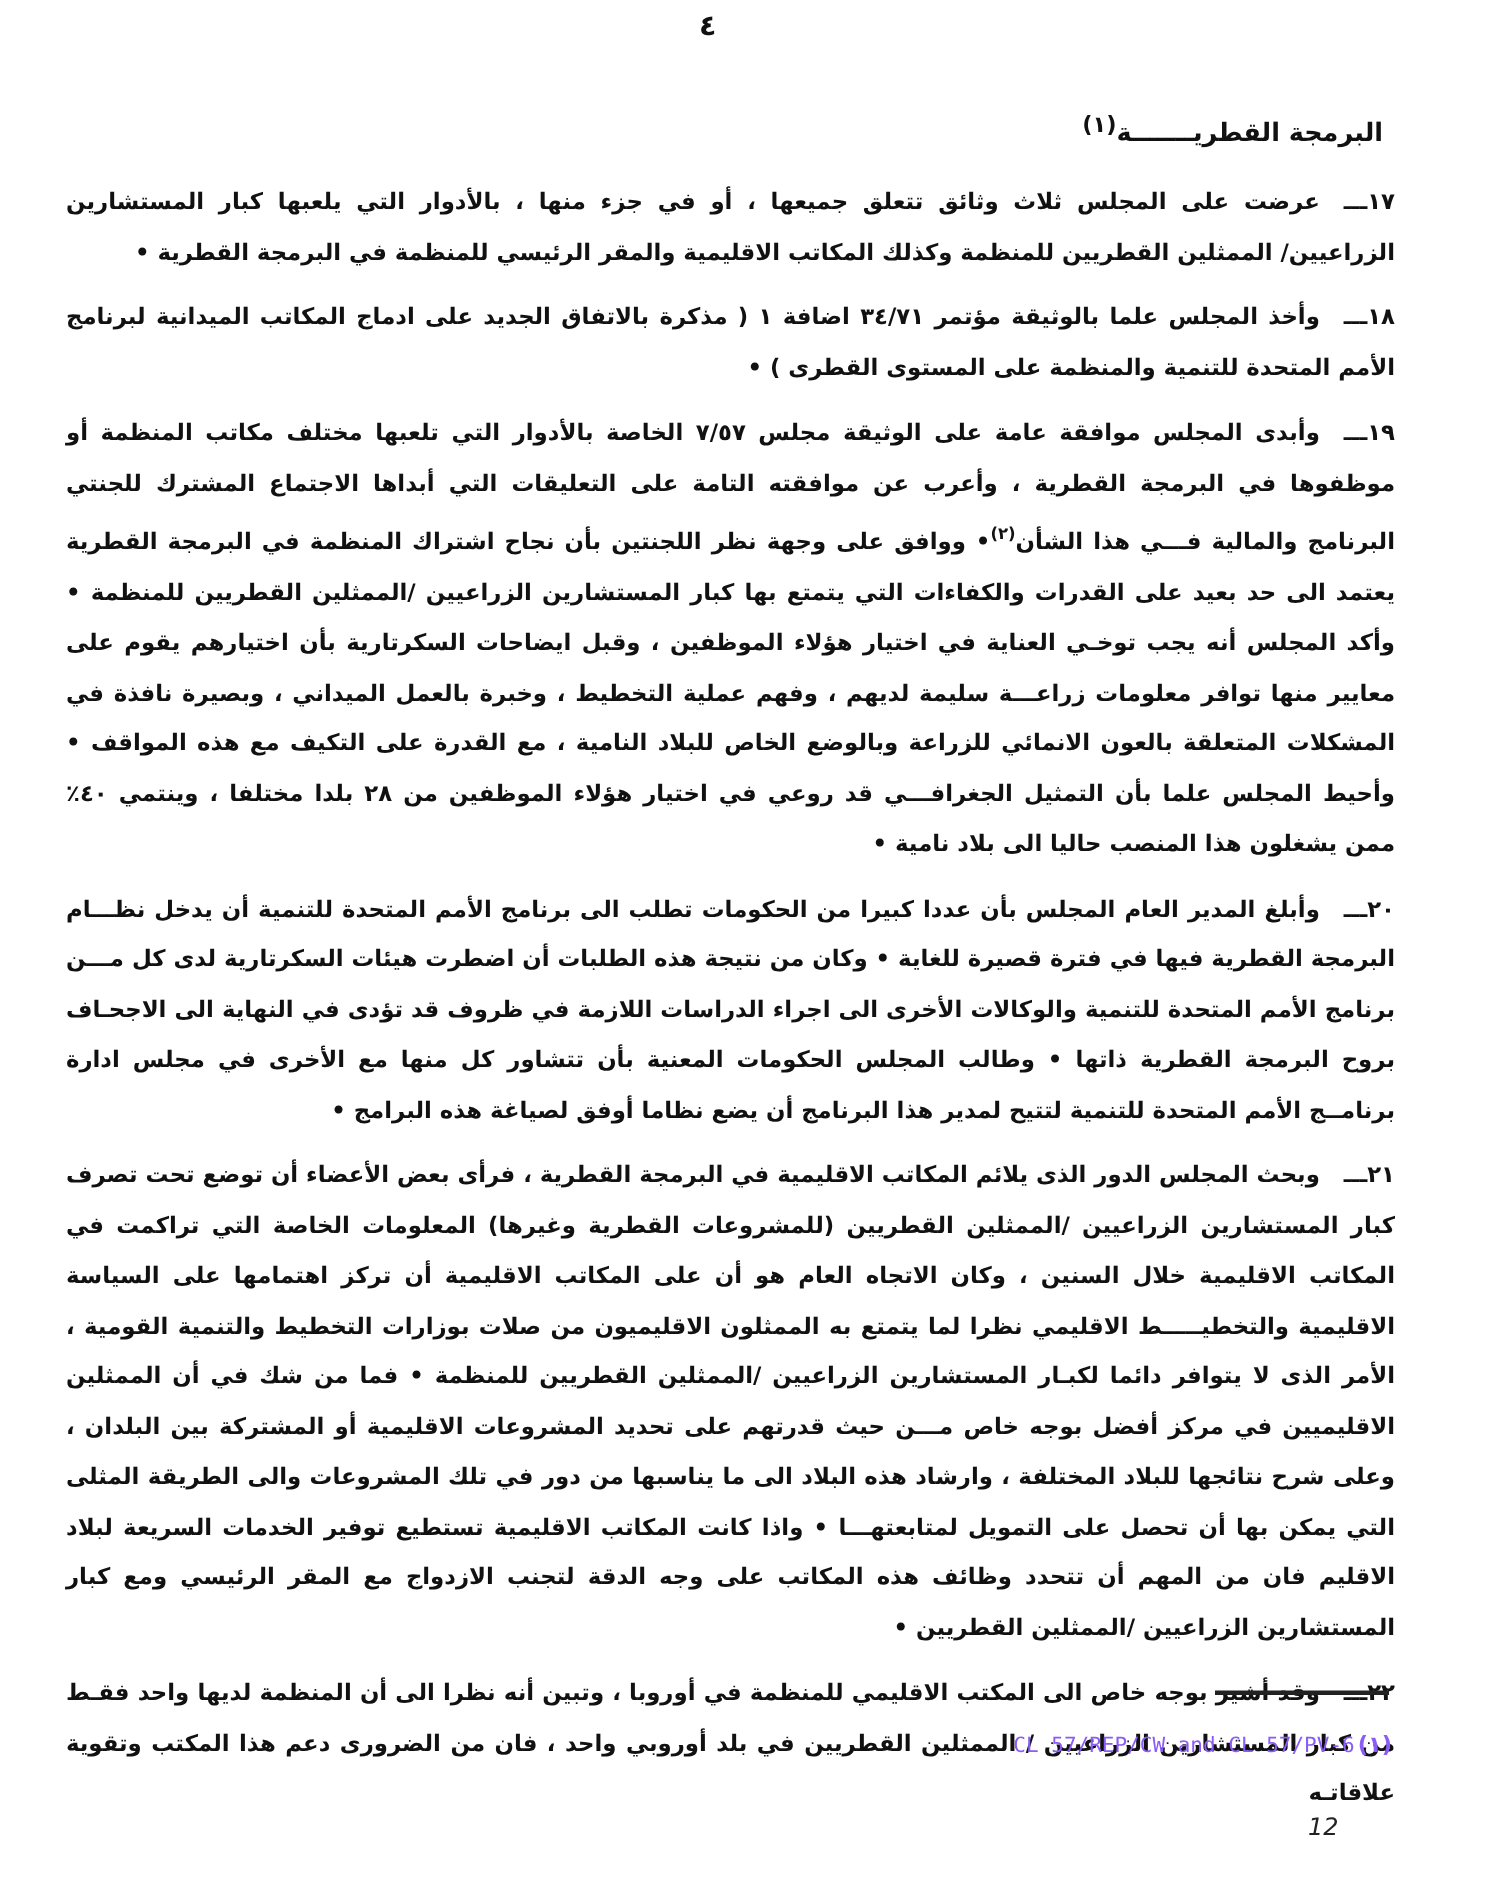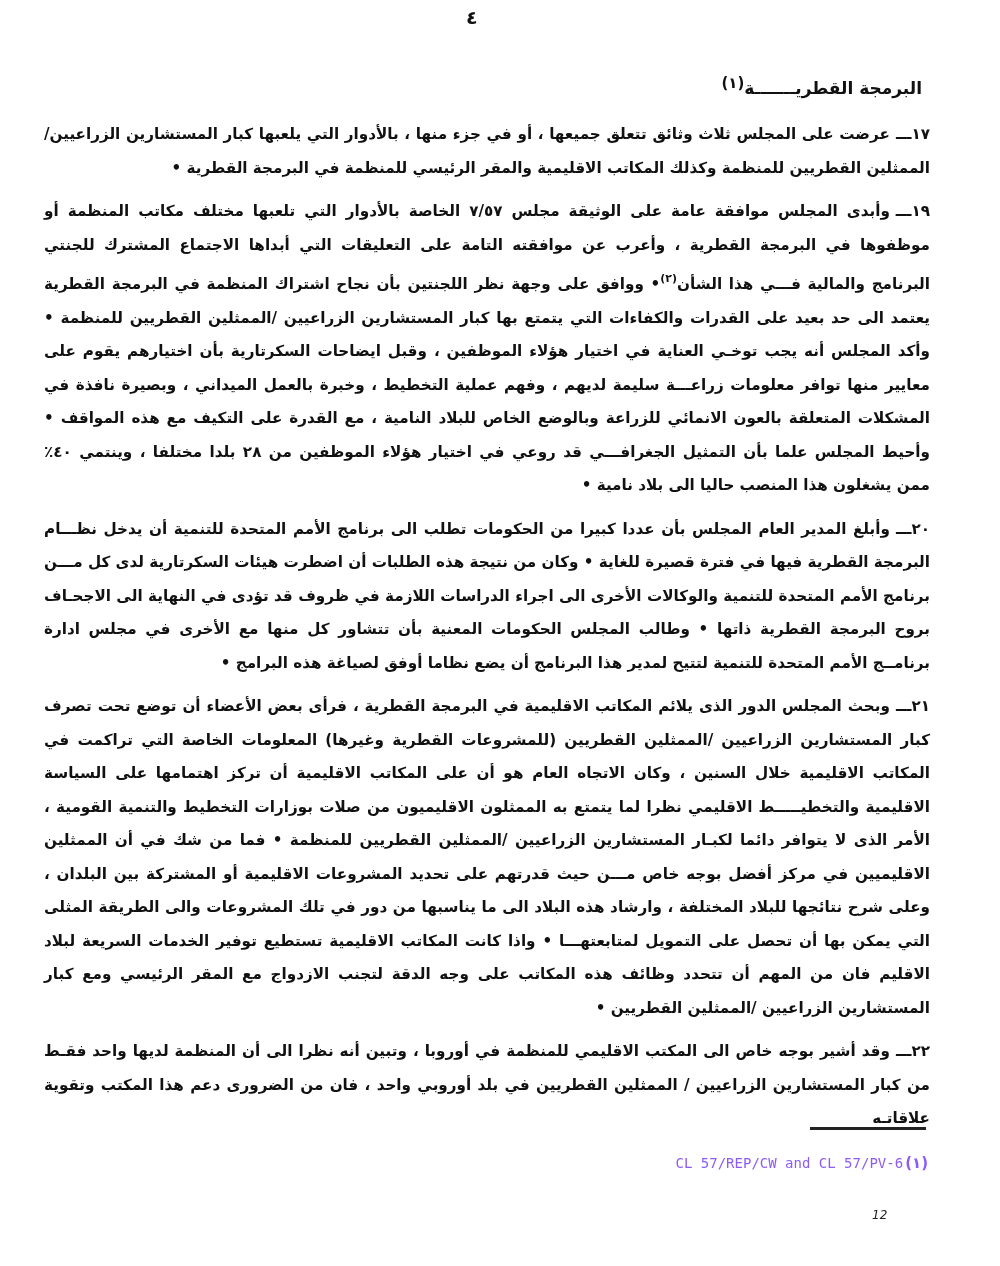--- a/index.html
+++ b/index.html
@@ -49,21 +49,21 @@
       margin: 0;
       line-height: 33.5px;
       text-align: justify;
       text-align-last: right;
     }
     .para + .para {
       margin-top: 10px;
     }
     .para-num {
       display: inline-block;
-      margin-left: 6px;
+      margin-left: 16px;
     }
     .para sup {
       font-size: 11px;
       vertical-align: 7px;
     }
     .footnote-rule {
       position: absolute;
       top: 1127px;
       left: 810px;
       width: 116px;
@@ -85,36 +85,39 @@
       font-family: "DejaVu Sans", sans-serif;
       font-weight: bold;
       font-size: 15px;
       margin-left: 2px;
     }
     .sheet-number {
       position: absolute;
       top: 1208px;
       left: 872px;
       font-style: italic;
-      font-size: 12px;
+      font-size: 16px;
       color: #222222;
     }
   </style>
 </head>
 <body>
 
 <div class="page-number">٤</div>
 
 <div class="section-title">
   <span>البرمجة القطريـــــــة</span><sup>(١)</sup>
 </div>
 
 <div class="body-text">
   <p class="para">
     <span class="para-num">١٧ـــ</span><span>عرضت على المجلس ثلاث وثائق تتعلق جميعها ، أو في جزء منها ، بالأدوار التي يلعبها كبار المستشارين الزراعيين/ الممثلين القطريين للمنظمة وكذلك المكاتب الاقليمية والمقر الرئيسي للمنظمة في البرمجة القطرية •</span>
+  </p>
+  <p class="para">
+    <span class="para-num">١٨ـــ</span><span>وأخذ المجلس علما بالوثيقة مؤتمر ٣٤/٧١ اضافة ١ ( مذكرة بالاتفاق الجديد على ادماج المكاتب الميدانية لبرنامج الأمم المتحدة للتنمية والمنظمة على المستوى القطرى ) •</span>
   </p>
   <p class="para">
     <span class="para-num">١٩ـــ</span><span>وأبدى المجلس موافقة عامة على الوثيقة مجلس ٧/٥٧ الخاصة بالأدوار التي تلعبها مختلف مكاتب المنظمة أو موظفوها في البرمجة القطرية ، وأعرب عن موافقته التامة على التعليقات التي أبداها الاجتماع المشترك للجنتي البرنامج والمالية فـــي هذا الشأن</span><sup>(٢)</sup><span>• ووافق على وجهة نظر اللجنتين بأن نجاح اشتراك المنظمة في البرمجة القطرية يعتمد الى حد بعيد على القدرات والكفاءات التي يتمتع بها كبار المستشارين الزراعيين /الممثلين القطريين للمنظمة • وأكد المجلس أنه يجب توخـي العناية في اختيار هؤلاء الموظفين ، وقبل ايضاحات السكرتارية بأن اختيارهم يقوم على معايير منها توافر معلومات زراعـــة سليمة لديهم ، وفهم عملية التخطيط ، وخبرة بالعمل الميداني ، وبصيرة نافذة في المشكلات المتعلقة بالعون الانمائي للزراعة وبالوضع الخاص للبلاد النامية ، مع القدرة على التكيف مع هذه المواقف • وأحيط المجلس علما بأن التمثيل الجغرافـــي قد روعي في اختيار هؤلاء الموظفين من ٢٨ بلدا مختلفا ، وينتمي ٤٠٪ ممن يشغلون هذا المنصب حاليا الى بلاد نامية •</span>
   </p>
   <p class="para">
     <span class="para-num">٢٠ـــ</span><span>وأبلغ المدير العام المجلس بأن عددا كبيرا من الحكومات تطلب الى برنامج الأمم المتحدة للتنمية أن يدخل نظـــام البرمجة القطرية فيها في فترة قصيرة للغاية • وكان من نتيجة هذه الطلبات أن اضطرت هيئات السكرتارية لدى كل مـــن برنامج الأمم المتحدة للتنمية والوكالات الأخرى الى اجراء الدراسات اللازمة في ظروف قد تؤدى في النهاية الى الاجحـاف بروح البرمجة القطرية ذاتها • وطالب المجلس الحكومات المعنية بأن تتشاور كل منها مع الأخرى في مجلس ادارة برنامــج الأمم المتحدة للتنمية لتتيح لمدير هذا البرنامج أن يضع نظاما أوفق لصياغة هذه البرامج •</span>
   </p>
   <p class="para">
     <span class="para-num">٢١ـــ</span><span>وبحث المجلس الدور الذى يلائم المكاتب الاقليمية في البرمجة القطرية ، فرأى بعض الأعضاء أن توضع تحت تصرف كبار المستشارين الزراعيين /الممثلين القطريين (للمشروعات القطرية وغيرها) المعلومات الخاصة التي تراكمت في المكاتب الاقليمية خلال السنين ، وكان الاتجاه العام هو أن على المكاتب الاقليمية أن تركز اهتمامها على السياسة الاقليمية والتخطيـــــط الاقليمي نظرا لما يتمتع به الممثلون الاقليميون من صلات بوزارات التخطيط والتنمية القومية ، الأمر الذى لا يتوافر دائما لكبـار المستشارين الزراعيين /الممثلين القطريين للمنظمة • فما من شك في أن الممثلين الاقليميين في مركز أفضل بوجه خاص مـــن حيث قدرتهم على تحديد المشروعات الاقليمية أو المشتركة بين البلدان ، وعلى شرح نتائجها للبلاد المختلفة ، وارشاد هذه البلاد الى ما يناسبها من دور في تلك المشروعات والى الطريقة المثلى التي يمكن بها أن تحصل على التمويل لمتابعتهـــا • واذا كانت المكاتب الاقليمية تستطيع توفير الخدمات السريعة لبلاد الاقليم فان من المهم أن تتحدد وظائف هذه المكاتب على وجه الدقة لتجنب الازدواج مع المقر الرئيسي ومع كبار المستشارين الزراعيين /الممثلين القطريين •</span>
   </p>

